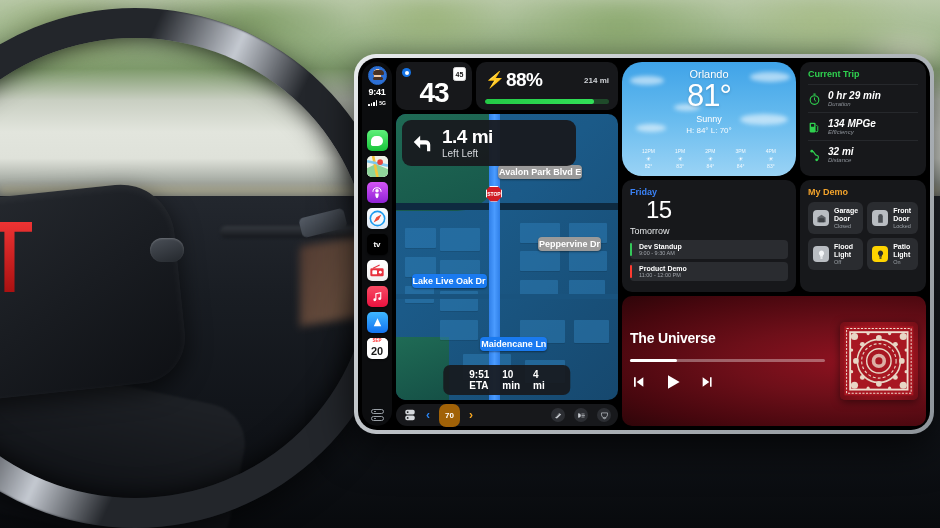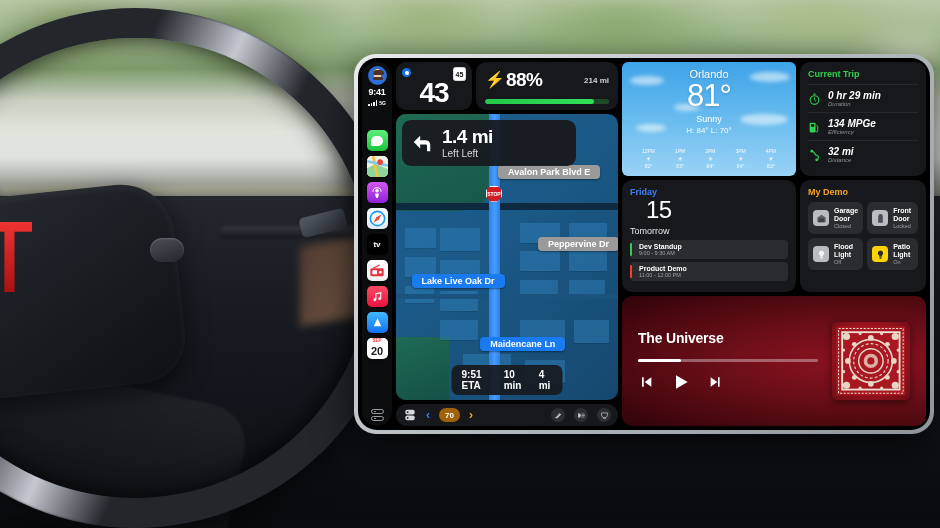--- a/index.html
+++ b/index.html
@@ -236,62 +236,62 @@
     position:absolute; left:0; top:63%; width:100%; height:5px; background:#19537e;
   }
   .stopsign {
     position:absolute; left:40.5%; top:25%;
     width:16px;height:16px;background:#d01c24;color:#fff;
     clip-path: polygon(30% 0,70% 0,100% 30%,100% 70%,70% 100%,30% 100%,0 70%,0 30%);
     display:flex;align-items:center;justify-content:center;
     font-size:5px;font-weight:700;border:1.5px solid #fff;
   }
   .maplbl {
-    position:absolute; padding:2px 10px; border-radius:4px;
+    position:absolute; padding:2px 1px; border-radius:4px;
     font-size:9px; font-weight:600; white-space:nowrap;
     box-shadow:0 1px 2px rgba(0,0,0,.4);
   }
   .maplbl.gray { background:#9a9a9a; color:#fff; }
   .maplbl.blue { background:#1a7af0; color:#fff; }
 
   .turn-card {
     position:absolute; left:6px; top:6px; right: 42px;
     background:rgba(24,26,30,.94); border-radius:9px;
     padding:7px 9px; display:flex; align-items:center; gap:9px;
   }
   .turn-arrow { width:22px;height:22px;position:relative;flex:0 0 22px; }
   .turn-arrow svg { width:100%; height:100%; }
   .turn-dist { color:#fff; font-size:19px; font-weight:700; letter-spacing:-.5px; line-height:1.05; }
   .turn-sub { color:#d6d9dd; font-size:10px; margin-top:1px; }
 
   .eta-bar {
     position:absolute; left:50%; transform:translateX(-50%); bottom:5px;
     background:rgba(24,26,30,.93); border-radius:7px;
-    padding:4px 10px; display:flex; gap:13px; align-items:center;
+    padding:4px 26px; display:flex; gap:13px; align-items:center;
   }
   .eta-bar span { color:#fff; font-size:10px; font-weight:700; }
 
   
   .ctrlbar {
     height: 22px; background:#17181b; border-radius:11px;
     display:flex; align-items:center; padding:0 7px; gap:9px;
   }
   .ctrl-ico { width:14px;height:14px;display:flex;align-items:center;justify-content:center; }
   .chev { font-size:12px; font-weight:700; line-height:1; }
   .chev.blue{color:#2a86f5}.chev.orange{color:#f5a623}
   .temp-pill {
-    width:21px;height:14px;border-radius:7px;background:#a16207;
+    width:21px;height:23px;border-radius:7px;background:#a16207;
     color:#fff;font-size:8px;font-weight:700;display:flex;align-items:center;justify-content:center;
   }
   .rbtn { width:14px;height:14px;border-radius:50%;background:#2c2e33;display:flex;align-items:center;justify-content:center; }
 
   
   .w-row { display:flex; gap:4px; }
   .weather {
-    width:174px; height:114px; border-radius:6px; overflow:hidden; position:relative;
+    width:174px; height:114px; border-radius:20px; overflow:hidden; position:relative;
     background:linear-gradient(to bottom,#3fa3e8 0%, #63b9ee 45%, #9ad3f5 100%);
     padding:6px 0 0; text-align:center; color:#fff;
   }
   .cloud { position:absolute; background:#fff; border-radius:50%; opacity:.55; filter:blur(2px); }
   .w-city { font-size:11px; font-weight:500; position:relative; z-index:2; text-shadow:0 1px 2px rgba(0,0,0,.2); }
   .w-temp { font-size:31px; font-weight:300; line-height:1.05; position:relative; z-index:2; letter-spacing:-1px; text-shadow:0 1px 3px rgba(0,0,0,.18);}
   .w-cond { font-size:9px; position:relative; z-index:2; margin-top:1px;}
   .w-hl { font-size:8px; position:relative; z-index:2; margin-top:2px; opacity:.95;}
   .w-fc { position:absolute; left:0; right:0; bottom:7px; display:flex; justify-content:space-evenly; z-index:2; }
   .w-fc div { text-align:center; }
@@ -330,21 +330,21 @@
     display:flex;align-items:center;justify-content:center;flex:0 0 16px;
   }
   .hbtn-ico.on { background:#ffd400; }
   .hbtn-ico svg{width:11px;height:11px;}
   .hbtn-name { color:#fff; font-size:7px; font-weight:700; line-height:1.15; }
   .hbtn-state { color:#9aa0a6; font-size:5.5px; }
 
   .player {
     flex:1; border-radius:10px; position:relative; overflow:hidden;
     background: radial-gradient(ellipse at 78% 50%, #8f1220 0%, #6e0f19 38%, #47070e 78%, #2e0509 100%);
-    display:flex; align-items:center; padding:9px 16px;
+    display:flex; align-items:center; padding:9px 8px;
   }
   .pl-left { flex:1; }
   .pl-title { color:#fff; font-size:14px; font-weight:600; letter-spacing:-.2px;}
   .pl-artist { color:#e7d2d4; font-size:9px; margin-top:2px; }
   .pl-track { height:3px; border-radius:2px; background:rgba(255,255,255,.35); margin:13px 0 10px; width:93%; }
   .pl-prog { height:100%; width:24%; background:#fff; border-radius:2px; }
   .pl-btns { display:flex; align-items:center; gap:17px; color:#fff; }
   .pl-btns svg { fill:#fff; }
   .art {
     width:78px; height:78px; border-radius:5px; flex:0 0 78px;

